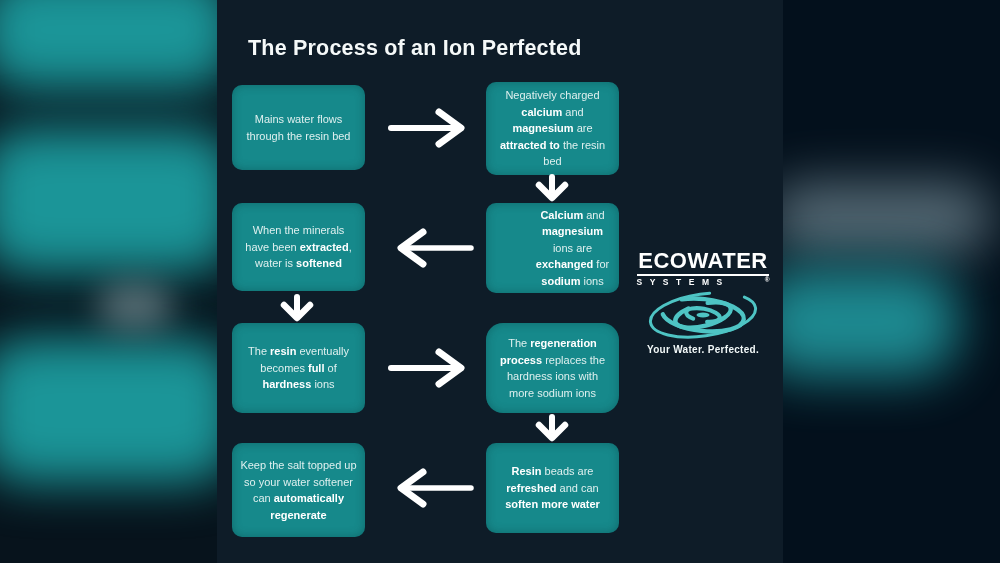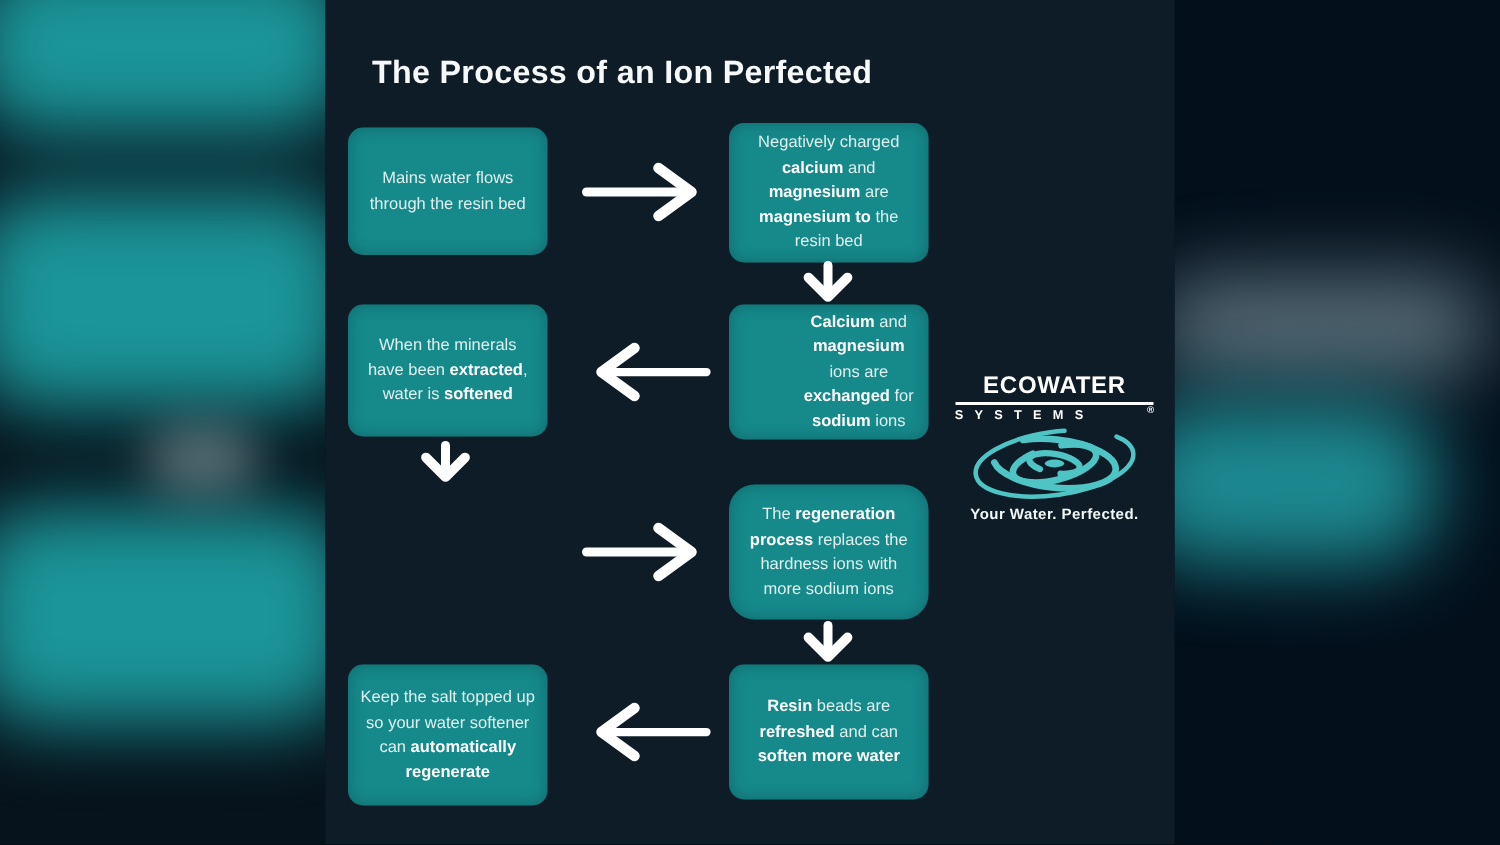--- a/index.html
+++ b/index.html
@@ -54,21 +54,21 @@
   .a-l2{left:385px;top:228px;transform:scaleX(-1);}
   .a-r3{left:385px;top:348px;}
   .a-l4{left:385px;top:468px;transform:scaleX(-1);}
   .a-d1{left:532px;top:174px;}
   .a-d2{left:277px;top:294px;}
   .a-d3{left:532px;top:414px;}
 
   
   .logo{position:absolute;left:630px;top:250px;width:146px;display:flex;
         flex-direction:column;align-items:center;color:#fff;}
-  .brand{font-size:16px;font-weight:800;letter-spacing:.5px;line-height:1;
+  .brand{font-size:22px;font-weight:800;letter-spacing:.5px;line-height:1;
          white-space:nowrap;}
   .systems{margin-top:2px;border-top:2px solid #fff;padding-top:1px;font-size:8.5px;
            font-weight:700;letter-spacing:7.5px;white-space:nowrap;line-height:1.2;
            display:flex;align-items:flex-start;gap:40px;}
   .regmark{font-size:6.5px;letter-spacing:0;margin-left:-5px;position:relative;top:-1px;}
   .ripple{margin-top:3px;}
   .tagline{margin-top:4px;font-size:10px;font-weight:600;letter-spacing:.3px;
            color:#f2f8f8;white-space:nowrap;}
 </style>
 </head>
@@ -89,27 +89,30 @@
   </div>
 
   <div class="panel"></div>
 
   <h1 class="title">The Process of an Ion Perfected</h1>
 
   <div class="step pos-1">
     <span>Mains water flows through the resin bed</span>
   </div>
   <div class="step pos-2">
-    <span>Negatively charged <b>calcium</b> and <b>magnesium</b> are <b>magnesium to</b> the resin bed</span>
+    <span>Negatively charged <b>calcium</b> and <b>magnesium</b> are <b>attracted to</b> the resin bed</span>
   </div>
   <div class="step pos-3">
     <span><b>Calcium</b> and <b>magnesium</b> ions are <b>exchanged</b> for <b>sodium</b> ions</span>
   </div>
   <div class="step pos-4">
     <span>When the minerals have been <b>extracted</b>, water is <b>softened</b></span>
+  </div>
+  <div class="step pos-5">
+    <span>The <b>resin</b> eventually becomes <b>full</b> of <b>hardness</b> ions</span>
   </div>
   <div class="step pos-6">
     <span>The <b>regeneration process</b> replaces the hardness ions with more sodium ions</span>
   </div>
   <div class="step pos-7">
     <span><b>Resin</b> beads are <b>refreshed</b> and can <b>soften more water</b></span>
   </div>
   <div class="step pos-8">
     <span>Keep the salt topped up so your water softener can <b>automatically regenerate</b></span>
   </div>

